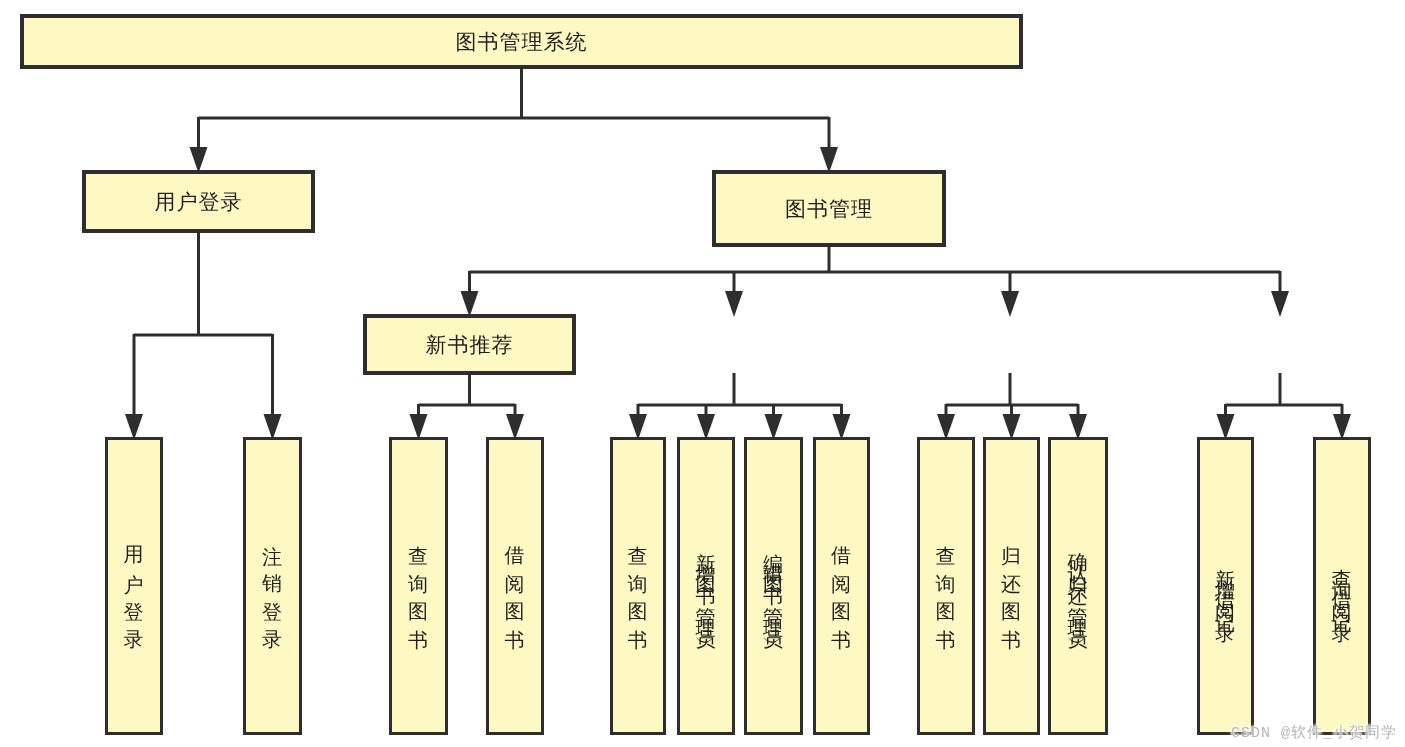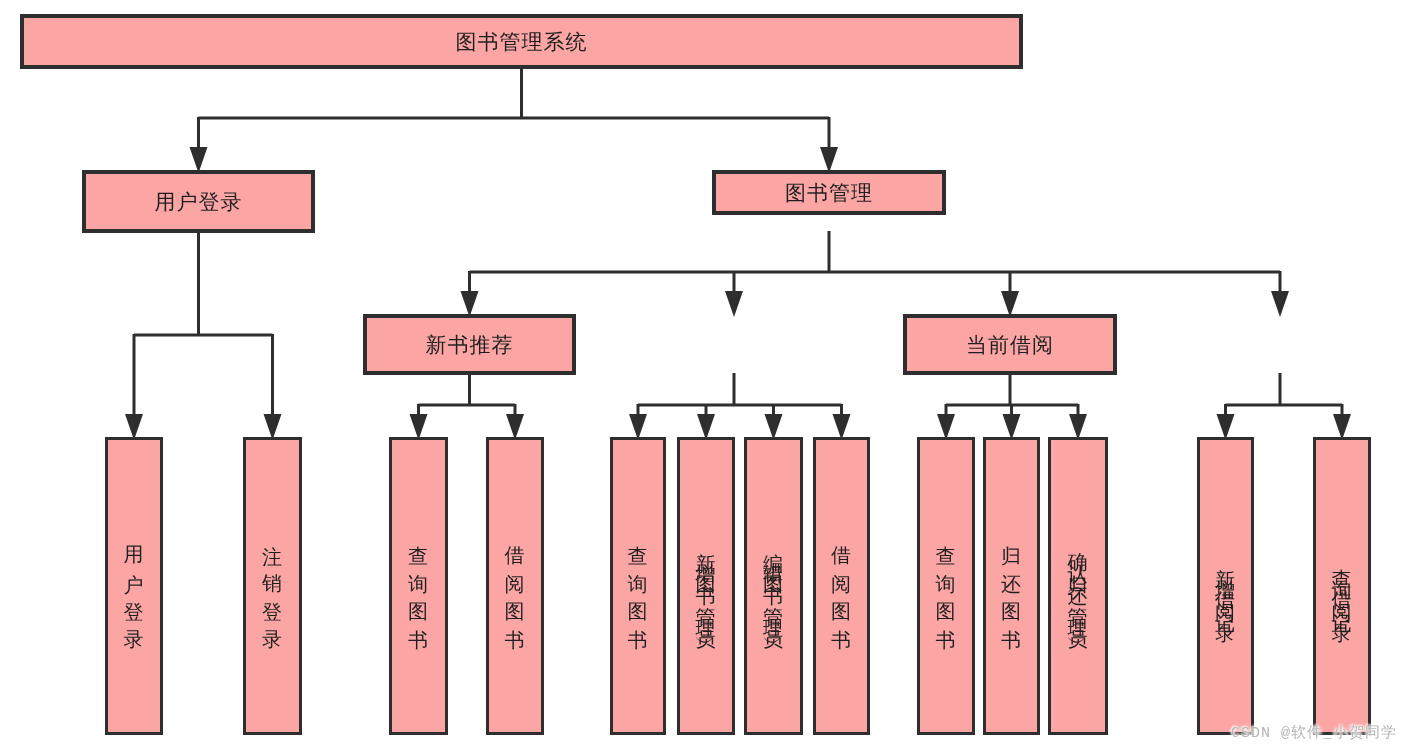--- a/index.html
+++ b/index.html
@@ -18,21 +18,21 @@
     font-family:"Liberation Sans","DejaVu Sans",sans-serif;
   }
   .connector-layer{
     position:absolute;
     left:0;top:0;
     z-index:1;
   }
   .node{
     position:absolute;
     box-sizing:border-box;
-    background:#fca5a5;
+    background:#fef9c3;
     border:4px solid var(--line);
     color:var(--text);
     display:flex;
     align-items:center;
     justify-content:center;
     z-index:2;
     text-align:center;
   }
   .node.h{
     font-size:21px;
@@ -113,23 +113,22 @@
       <line x1="1280" y1="373" x2="1280" y2="405" stroke="#2e2e2e" stroke-width="3"></line>
       <line x1="1225.5" y1="405" x2="1342" y2="405" stroke="#2e2e2e" stroke-width="3"></line>
       <line x1="1225.5" y1="404" x2="1225.5" y2="417" stroke="#2e2e2e" stroke-width="3"></line>
       <polygon points="1216.5,414 1234.5,414 1225.5,440" fill="#2e2e2e"></polygon>
       <line x1="1342" y1="404" x2="1342" y2="417" stroke="#2e2e2e" stroke-width="3"></line>
       <polygon points="1333,414 1351,414 1342,440" fill="#2e2e2e"></polygon>
     </svg>
   <div class="watermark">CSDN @软件_小贺同学</div>
 <div class="node h" style="left: 20px; top: 14px; width: 1003px; height: 55px;">图书管理系统</div>
     <div class="node h" style="left: 82px; top: 170px; width: 233px; height: 63px;">用户登录</div>
-    <div class="node h" style="left: 712px; top: 170px; width: 234px; height: 45px;">图书管理</div>
+    <div class="node h" style="left: 712px; top: 170px; width: 234px; height: 77px;">图书管理</div>
     <div class="node h" style="left: 363px; top: 314px; width: 213px; height: 61px;">新书推荐</div>
-    <div class="node h" style="left: 903px; top: 314px; width: 214px; height: 61px;">当前借阅</div>
     <div class="node leaf" style="left: 105px; top: 437px; width: 58px; height: 298px; letter-spacing: 28px;">用户登录</div>
     <div class="node leaf" style="left: 243px; top: 437px; width: 59px; height: 298px; letter-spacing: 28px;">注销登录</div>
     <div class="node leaf" style="left: 389px; top: 437px; width: 59px; height: 298px; letter-spacing: 28px;">查询图书</div>
     <div class="node leaf" style="left: 486px; top: 437px; width: 58px; height: 298px; letter-spacing: 28px;">借阅图书</div>
     <div class="node leaf" style="left: 610px; top: 437px; width: 56px; height: 298px; letter-spacing: 28px;">查询图书</div>
     <div class="node leaf" style="left: 677px; top: 437px; width: 58px; height: 298px; letter-spacing: 11px;">新增图书（管理员）</div>
     <div class="node leaf" style="left: 744px; top: 437px; width: 59px; height: 298px; letter-spacing: 11px;">编辑图书（管理员）</div>
     <div class="node leaf" style="left: 813px; top: 437px; width: 57px; height: 298px; letter-spacing: 28px;">借阅图书</div>
     <div class="node leaf" style="left: 917px; top: 437px; width: 58px; height: 298px; letter-spacing: 28px;">查询图书</div>
     <div class="node leaf" style="left: 983px; top: 437px; width: 57px; height: 298px; letter-spacing: 28px;">归还图书</div>

